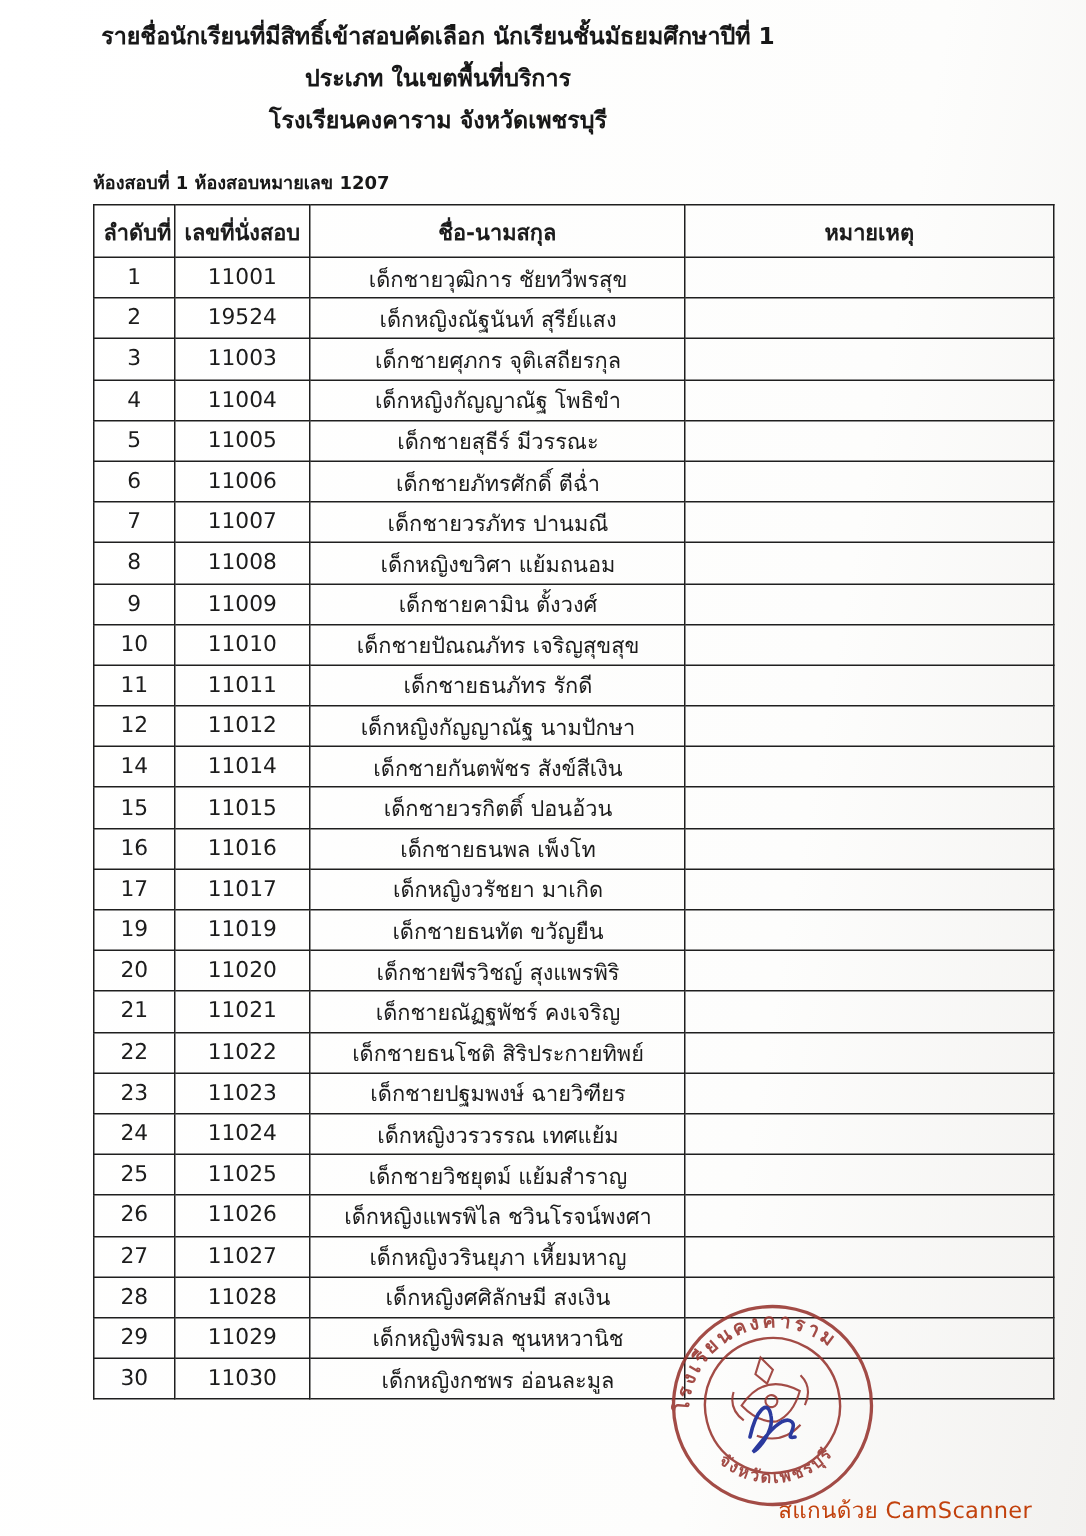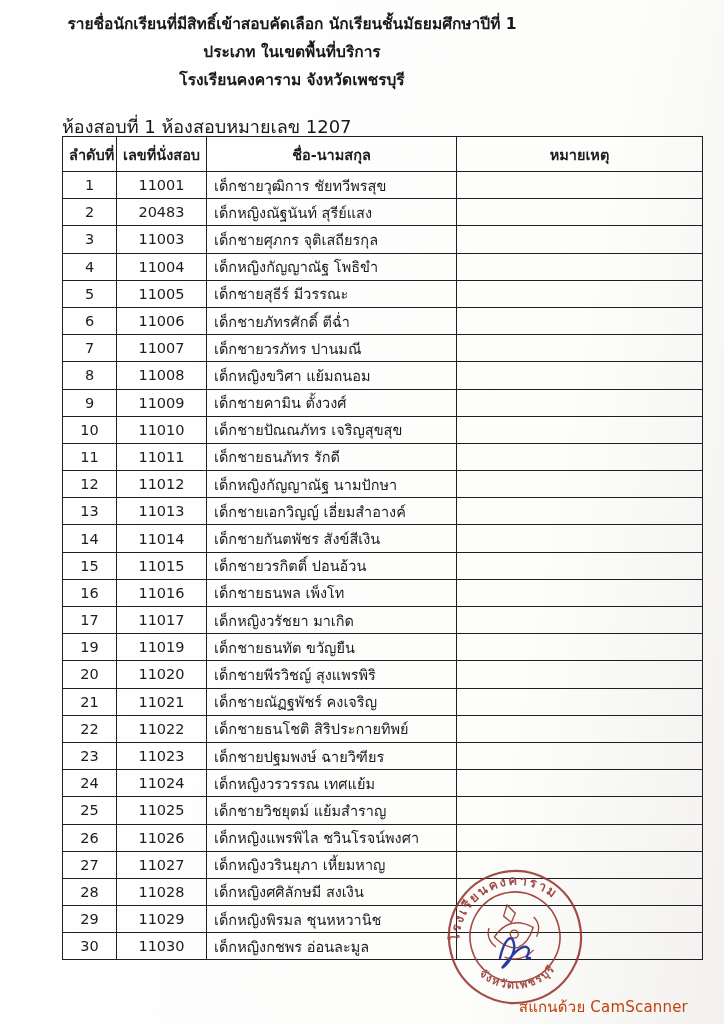--- a/index.html
+++ b/index.html
@@ -8,35 +8,35 @@
     background:linear-gradient(100deg,#ffffff 0%,#fdfdfc 70%,#f2f1ef 100%);
     font-family:"DejaVu Sans","Liberation Sans",sans-serif;
     color:#1c1c1c;
     -webkit-font-smoothing:antialiased;
   }
   .title-block{
     position:absolute;top:10px;left:0;width:584px;text-align:center;
   }
   .title-line{font-size:15.5px;font-weight:bold;line-height:28px;color:#181818;}
   .room-header{
-    position:absolute;top:112px;left:62px;font-size:18px;font-weight:normal;color:#181818;text-align:right;
+    position:absolute;top:112px;left:62px;font-size:12px;font-weight:bold;color:#181818;text-align:right;
   }
   table.roster{
     position:absolute;top:136px;left:62px;width:640px;
     border-collapse:collapse;table-layout:fixed;
   }
   table.roster th,table.roster td{
     border:1.6px solid #1f1f1f;
     font-size:14.5px;
     padding:0 6px;
     overflow:hidden;white-space:nowrap;
   }
   table.roster th{height:34px;font-weight:bold;text-align:center;margin-top:38px;}
   table.roster td{height:26.2px;text-align:center;}
-  table.roster td:nth-child(3){text-align:left;padding-left:7px;}
+  table.roster td:nth-child(3){text-align:center;padding-left:7px;}
   col.c-no{width:54px;}
   col.c-seat{width:90px;}
   col.c-name{width:250px;}
   col.c-remark{width:246px;}
   .stamp{
     position:absolute;left:440px;top:862px;width:150px;height:150px;
     pointer-events:none;
   }
   .footer-scan{
     position:absolute;right:36px;top:995px;
@@ -71,21 +71,21 @@
   </thead>
   <tbody>
       <tr>
         <td>1</td>
         <td>11001</td>
         <td>เด็กชายวุฒิการ  ชัยทวีพรสุข</td>
         <td></td>
       </tr>
       <tr>
         <td>2</td>
-        <td>20483</td>
+        <td>19524</td>
         <td>เด็กหญิงณัฐนันท์  สุรีย์แสง</td>
         <td></td>
       </tr>
       <tr>
         <td>3</td>
         <td>11003</td>
         <td>เด็กชายศุภกร  จุติเสถียรกุล</td>
         <td></td>
       </tr>
       <tr>
@@ -133,26 +133,20 @@
       <tr>
         <td>11</td>
         <td>11011</td>
         <td>เด็กชายธนภัทร  รักดี</td>
         <td></td>
       </tr>
       <tr>
         <td>12</td>
         <td>11012</td>
         <td>เด็กหญิงกัญญาณัฐ  นามปักษา</td>
-        <td></td>
-      </tr>
-      <tr>
-        <td>13</td>
-        <td>11013</td>
-        <td>เด็กชายเอกวิญญ์  เอี่ยมสำอางค์</td>
         <td></td>
       </tr>
       <tr>
         <td>14</td>
         <td>11014</td>
         <td>เด็กชายกันตพัชร  สังข์สีเงิน</td>
         <td></td>
       </tr>
       <tr>
         <td>15</td>

